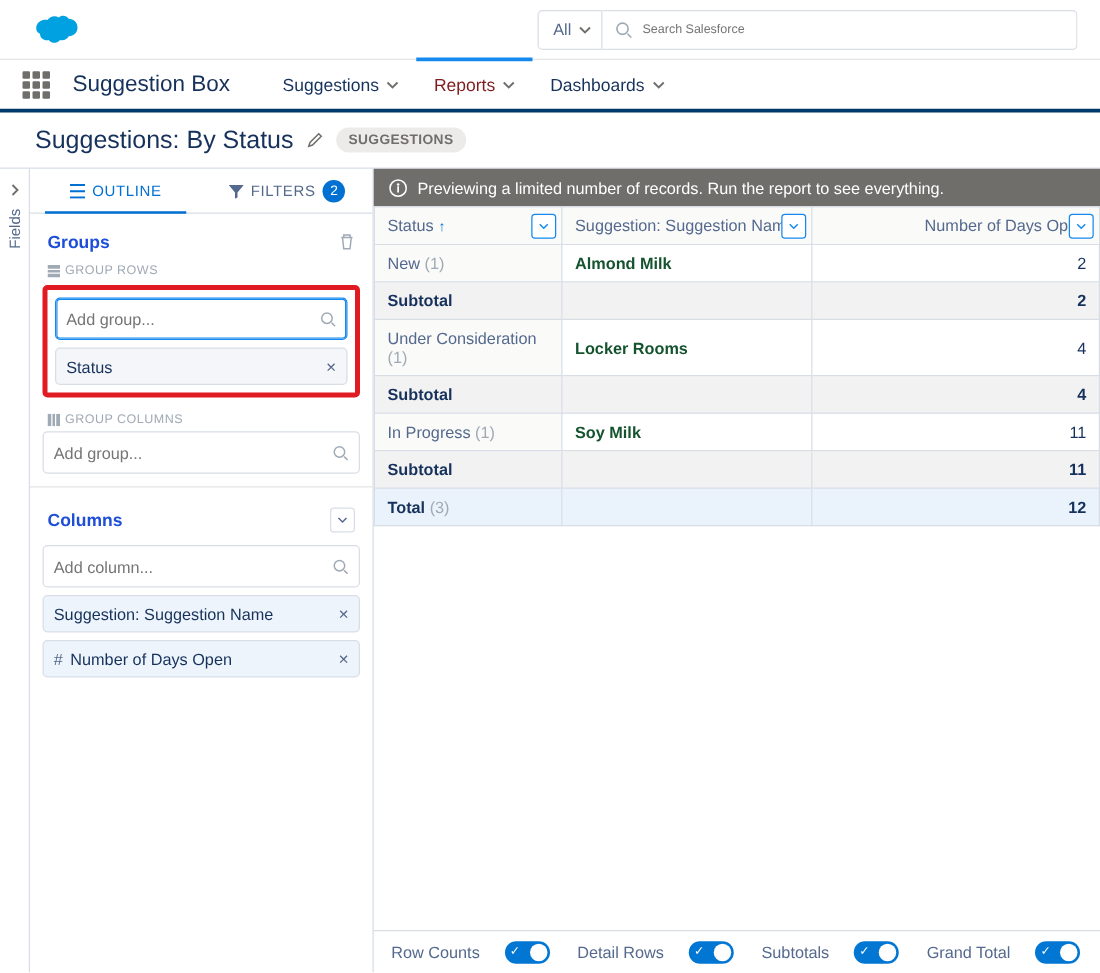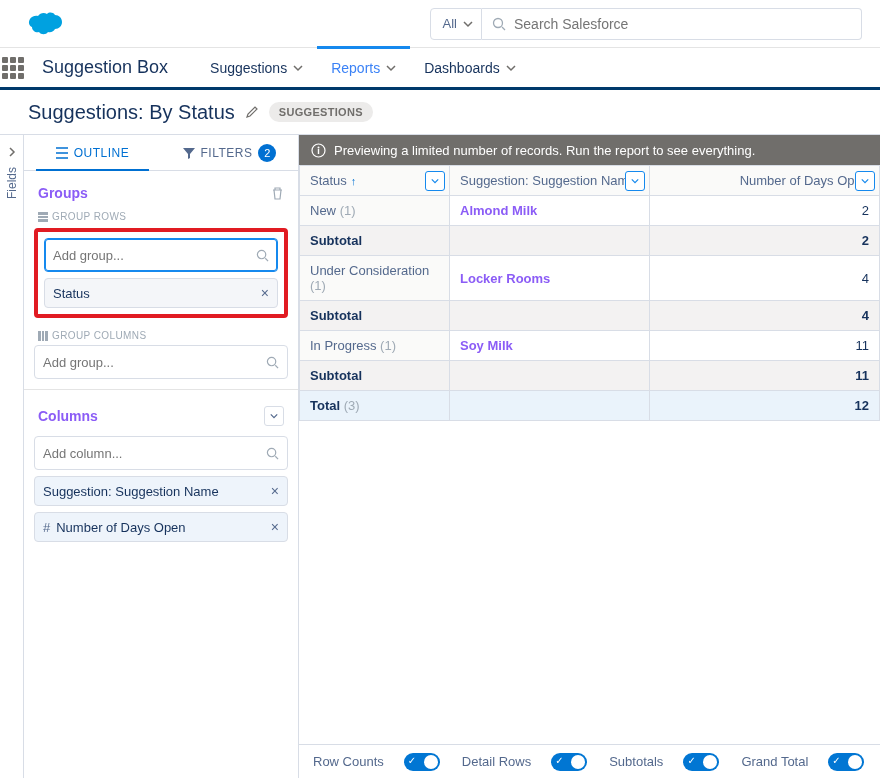--- a/index.html
+++ b/index.html
@@ -5,30 +5,30 @@
 * { margin:0; padding:0; box-sizing:border-box; font-family:-apple-system,BlinkMacSystemFont,"Segoe UI",Arial,sans-serif; }
 body { width:880px; height:778px; background:#fff; overflow:hidden; font-size:13px; color:#16325c; }
 
 
 .topbar { height:48px; display:flex; align-items:center; padding:0 18px; border-bottom:1px solid #e4e4e4; }
 .cloud-logo { width:48px; height:32px; }
 .cloud-logo svg { width:100%; height:100%; }
 .search-wrap { margin-left:auto; display:flex; align-items:center; gap:0; }
 .all-btn { height:32px; border:1px solid #d8dde6; border-radius:4px 0 0 4px; background:#fff; padding:0 8px 0 12px; display:flex; align-items:center; gap:6px; color:#54698d; font-size:13px; }
 .search-box { height:32px; width:380px; border:1px solid #d8dde6; border-left:none; border-radius:0 4px 4px 0; display:flex; align-items:center; padding:0 10px; }
-.search-box input { border:none; outline:none; flex:1; font-size:14px; color:#54698d; background:transparent; }
+.search-box input { border:none; outline:none; flex:1; font-size:10px; color:#54698d; background:transparent; }
 .mag { width:14px; height:14px; margin-right:8px; }
 
 
-.navbar { height:42px; display:flex; align-items:center; padding:0 2px; border-bottom:3px solid #00396b; }
+.navbar { height:42px; display:flex; align-items:center; padding:0 18px; border-bottom:3px solid #00396b; }
 .apps-icon { width:22px; height:22px; display:grid; grid-template-columns:repeat(3,1fr); grid-template-rows:repeat(3,1fr); gap:2px; margin-right:18px; }
 .apps-icon span { background:#706e6b; border-radius:1px; }
 .app-name { font-size:18px; font-weight:400; color:#16325c; margin-right:28px; }
 .nav-item { display:flex; align-items:center; gap:6px; height:42px; padding:0 14px; color:#16325c; font-size:14px; position:relative; }
-.nav-item.active { color:#3b82f6;justify-content:flex-end; }
+.nav-item.active { color:#7f1d1d;justify-content:flex-end; }
 .nav-item.active::before { content:''; position:absolute; top:-1px; left:0; right:0; height:3px; background:#1589ee; }
 .chev-d { width:10px; height:10px; }
 
 
 .page-head { height:44px; display:flex; align-items:center; padding:0 28px; gap:10px; }
 .page-title { font-size:20px; font-weight:400; }
 .edit-pen { width:14px; height:14px; color:#706e6b; }
 .chip { background:#ecebea; color:#706e6b; font-size:11px; font-weight:600; padding:4px 10px; border-radius:12px; letter-spacing:.3px; }
 .feedback-btn { margin-left:auto; border:1px solid #d8dde6; background:#fff; color:#0070d2; padding:7px 14px; border-radius:4px; font-size:13px; }
 
@@ -41,21 +41,21 @@
 
 .side { width:275px; border-right:1px solid #d8dde6; display:flex; flex-direction:column; }
 .side-tabs { height:36px; display:flex; border-bottom:1px solid #d8dde6; }
 .side-tab { flex:1; display:flex; align-items:center; justify-content:center; gap:6px; font-size:12px; color:#54698d; letter-spacing:.5px; position:relative; }
 .side-tab.active { color:#0070d2; }
 .side-tab.active::after { content:''; position:absolute; bottom:-1px; left:12px; right:12px; height:2px; background:#0070d2; }
 .badge { background:#0070d2; color:#fff; border-radius:9px; min-width:18px; height:18px; font-size:11px; display:inline-flex; align-items:center; justify-content:center; padding:0 5px; }
 
 .side-body { padding:8px 10px; overflow:auto; }
 .panel-head { display:flex; align-items:center; justify-content:space-between; padding:6px 4px 6px 4px; }
-.panel-head .ttl { font-size:14px; font-weight:600; color:#8b5cf6; }
+.panel-head .ttl { font-size:14px; font-weight:600; color:#1d4ed8; }
 .sub-label { font-size:10px; color:#9faab5; letter-spacing:.4px; display:flex; align-items:center; gap:4px; padding:4px 4px 4px 4px; }
 .input-like { height:34px; border:1px solid #d8dde6; border-radius:4px; display:flex; align-items:center; padding:0 8px; background:#fff; }
 .input-like input { border:none; outline:none; flex:1; font-size:13px; color:#54698d; background:transparent; }
 .hl { border:4px solid #e11b22; border-radius:4px; padding:6px; margin:2px 0 8px 0; }
 .hl .input-like { border:1px solid #1589ee; box-shadow:0 0 0 1px #1589ee inset; }
 .field-pill { height:30px; background:#f4f6f9; border:1px solid #d8dde6; border-radius:4px; display:flex; align-items:center; padding:0 8px; margin-top:6px; font-size:13px; color:#16325c; }
 .field-pill .x { margin-left:auto; color:#54698d; font-size:14px; }
 .field-pill.alt { background:#eef4fb; }
 
 .divider { height:1px; background:#e4e4e4; margin:10px -10px; }
@@ -70,21 +70,21 @@
 .grid { flex:1; overflow:auto; }
 table { border-collapse:collapse; width:100%; }
 th,td { border:1px solid #d8dde6; padding:7px 10px; font-size:13px; text-align:left; }
 th { background:#fafaf9; font-weight:400; color:#54698d; position:relative; }
 th .dd-caret { position:absolute; right:4px; top:50%; transform:translateY(-50%); border-color:#1589ee; }
 th .dd-caret svg path { stroke:#1589ee; }
 td.num, th.num { text-align:right; }
 tr.sub td { background:#f3f2f2; font-weight:600; }
 tr.grp td:first-child { background:#fafaf9; color:#54698d; }
 tr.tot td { background:#eaf3fb; font-weight:600; }
-td.name { color:#8b5cf6; font-weight:600; }
+td.name { color:#14532d; font-weight:600; }
 .sort-arrow { color:#0070d2; font-size:11px; margin-left:4px; }
 .cnt { color:#9faab5; font-weight:400; }
 
 
 .foot { height:34px; border-top:1px solid #d8dde6; display:flex; align-items:center; gap:22px; padding:0 14px; }
 .tog { display:flex; align-items:center; gap:20px; font-size:13px; color:#54698d; }
 .switch { width:36px; height:18px; background:#0176d3; border-radius:9px; position:relative; }
 .switch::after { content:''; position:absolute; width:14px; height:14px; background:#fff; border-radius:50%; top:2px; right:2px; }
 .switch .chk { position:absolute; left:4px; top:2px; color:#fff; font-size:10px; }
 

